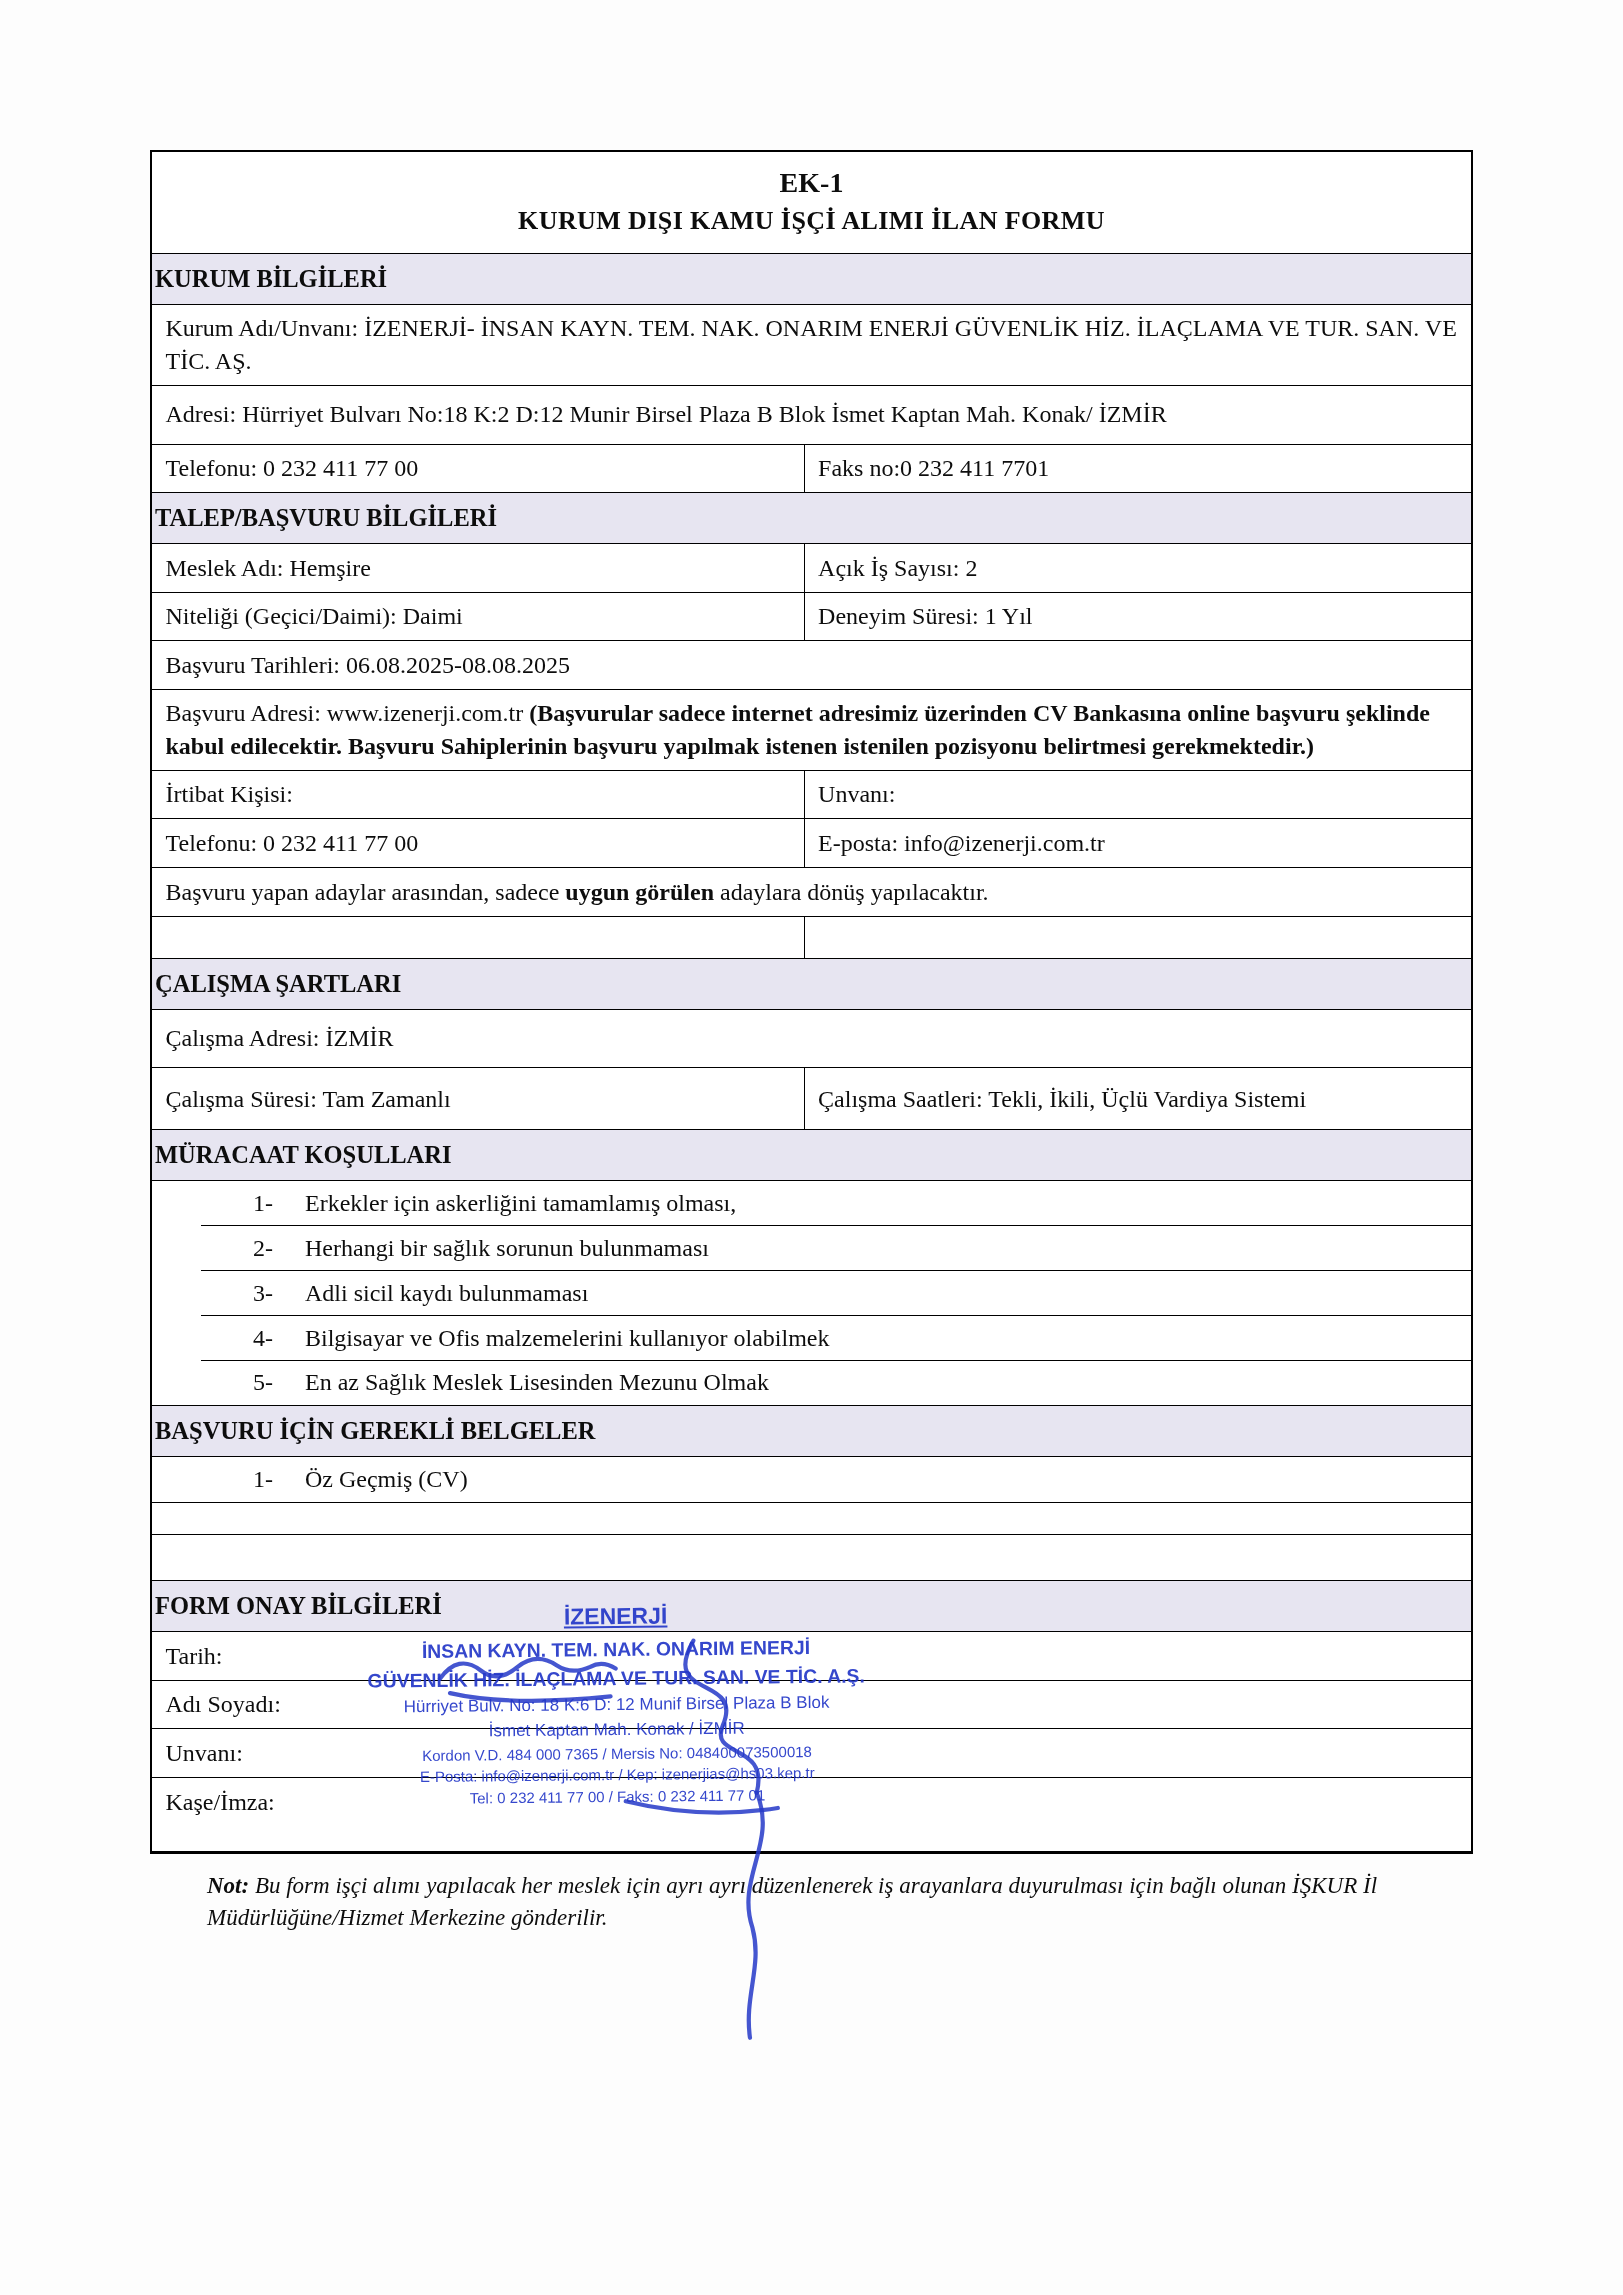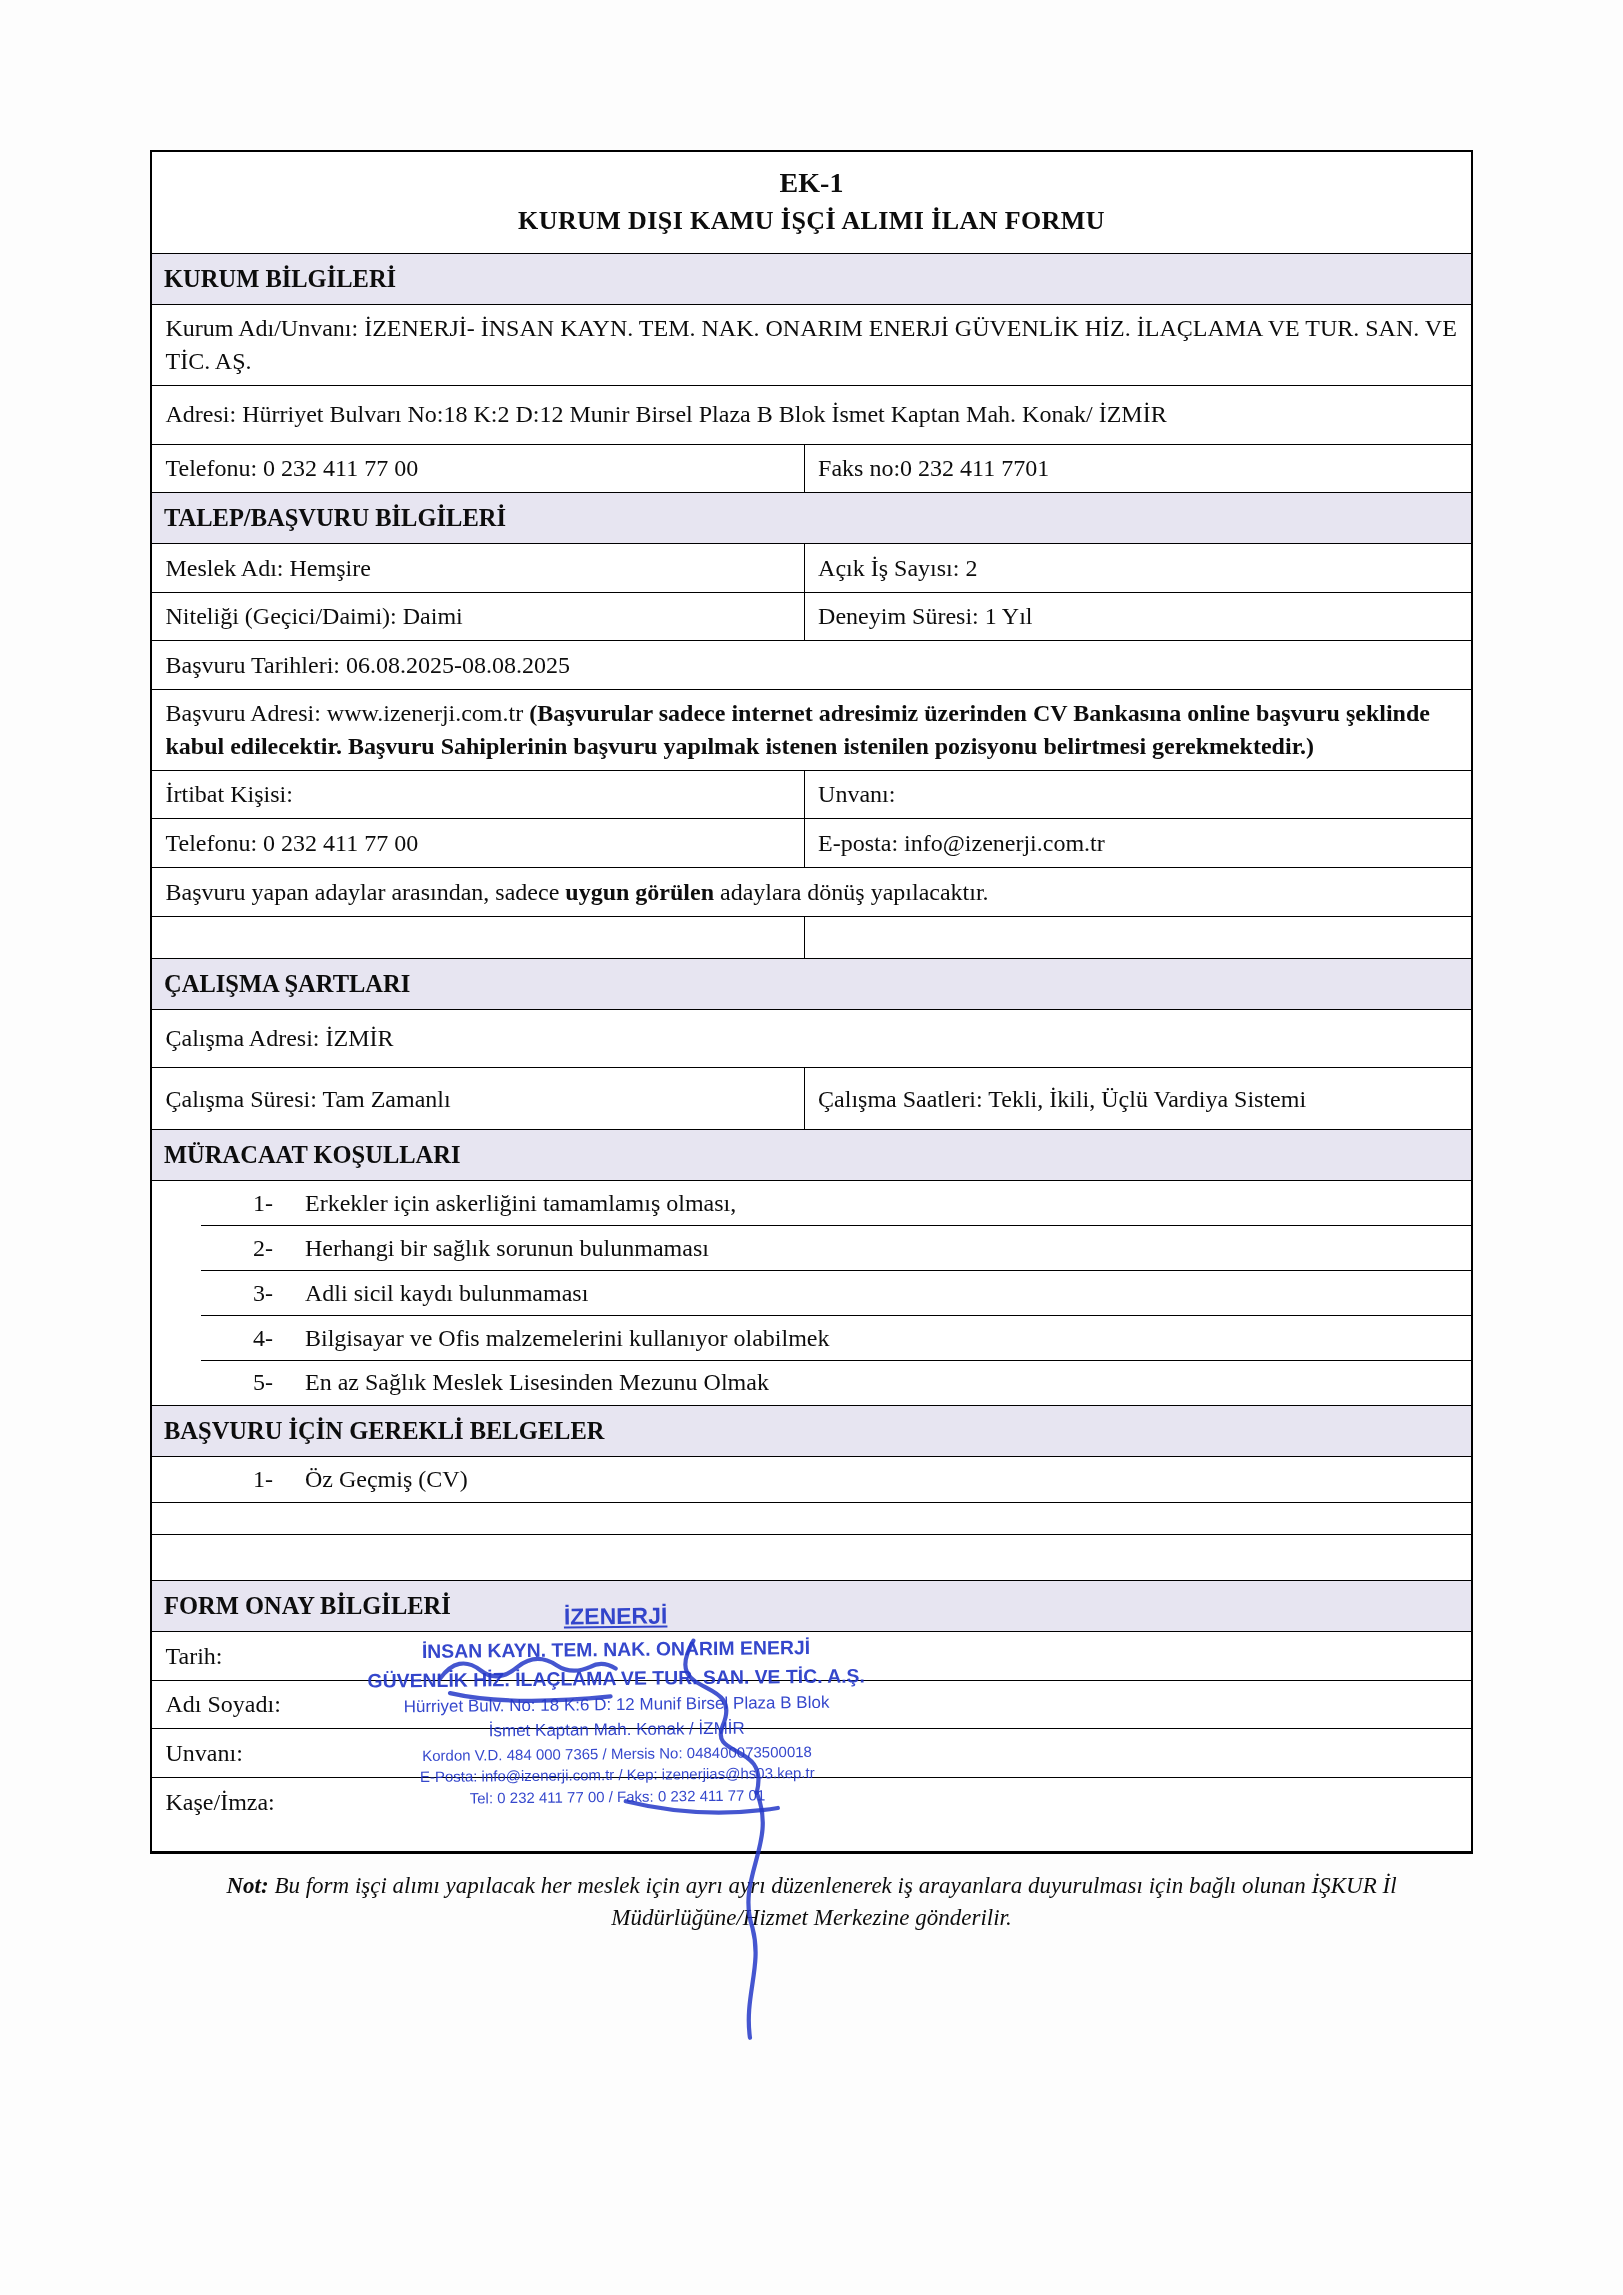--- a/index.html
+++ b/index.html
@@ -26,21 +26,21 @@
     text-align:center;
     padding:15px 0 17px 0;
     border-bottom:1.7px solid var(--border);
   }
   .title1{font-weight:bold;font-size:28px;}
   .title2{font-weight:bold;font-size:26px;margin-top:6.8px;letter-spacing:0.4px;}
   .section-header{
     background:var(--section-header-bg);
     font-weight:bold;
     font-size:24.5px;
-    padding:11px 12px;
+    padding:11px 3px;
     border-bottom:1.7px solid var(--border);
   }
   .row{
     font-size:24px;
     line-height:1.35;
     padding:7.6px 13.5px;
     border-bottom:1.7px solid var(--border);
   }
   .row.tall{padding:12.7px 13.5px;}
   .row.split{display:flex;padding:0;}
@@ -96,21 +96,21 @@
   .sig path{
     stroke:var(--stamp-blue);
     fill:none;
     stroke-width:5;
     stroke-linecap:round;
     opacity:.85;
   }
   .note{
     width:1209px;
     margin:0 auto 0 auto;
-    text-align:center;
+    text-align:left;
     font-style:italic;
     font-size:23px;
     line-height:1.4;
   }
 </style>
 </head>
 <body>
 
 <div class="form">
 

